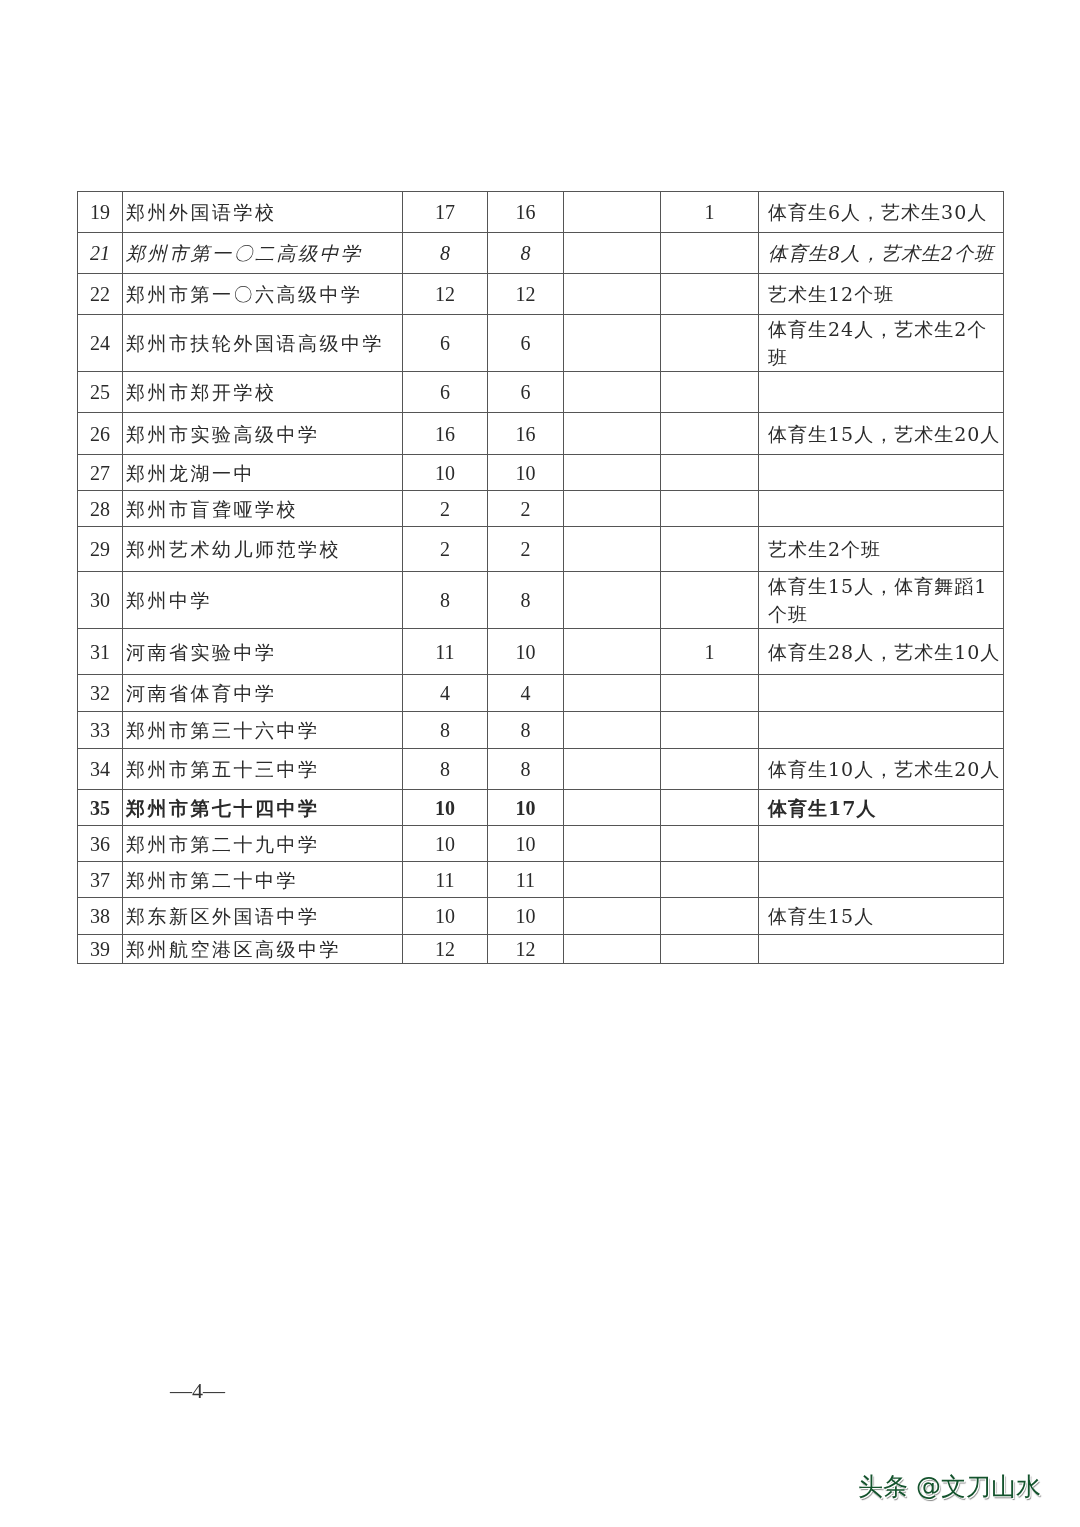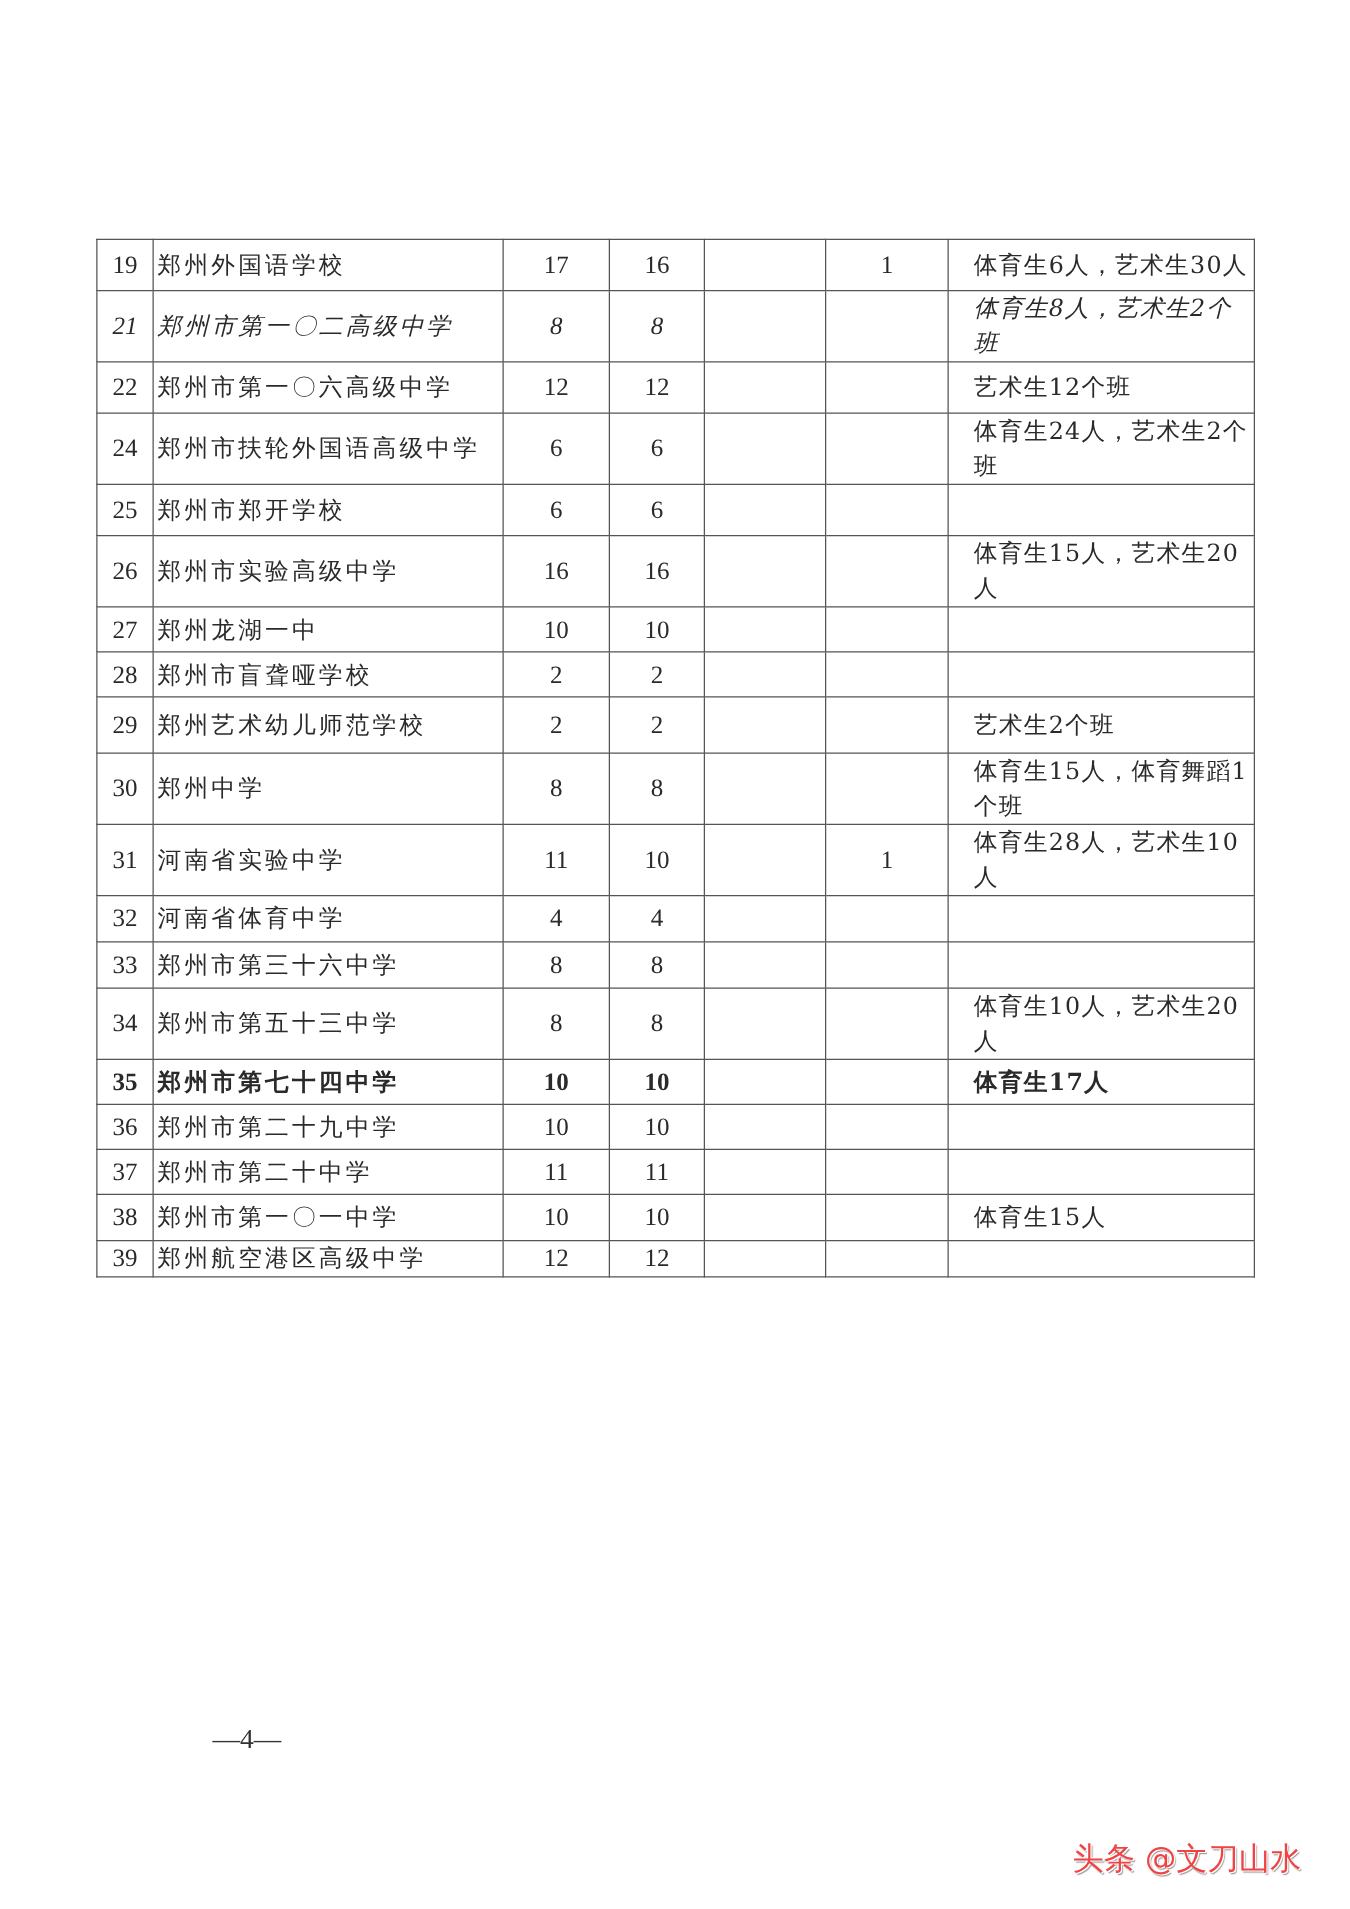--- a/index.html
+++ b/index.html
@@ -28,37 +28,37 @@
       padding: 0;
       font-size: 19px;
       line-height: 26px;
       vertical-align: middle;
       overflow: hidden;
       white-space: nowrap;
     }
     .doc-table td.c-no { text-align: center; font-family: "Liberation Serif", serif; font-size: 20px; }
     .doc-table td.c-name { text-align: left; padding-left: 3px; letter-spacing: 2.5px; }
     .doc-table td.c-num { text-align: center; font-family: "Liberation Serif", serif; font-size: 20px; }
-    .doc-table td.c-note { text-align: left; padding-left: 20px; white-space: normal; letter-spacing: 1px; line-height: 28px; }
+    .doc-table td.c-note { text-align: left; padding-left: 9px; white-space: normal; letter-spacing: 1px; line-height: 28px; }
     .page-number {
       position: absolute;
       left: 170px;
       top: 1378px;
       font-family: "Liberation Serif", serif;
       font-size: 22px;
       color: #333333;
       letter-spacing: 0;
     }
     .watermark {
       position: absolute;
       left: 858px;
       top: 1470px;
       font-family: "DejaVu Sans", sans-serif;
       font-size: 25px;
-      color: #ef4444;
+      color: #14532d;
       text-shadow: 1px 1px 0 #ffffff, -1px -1px 0 #ffffff, 1.5px 1.5px 1px #888888;
     }
   </style>
 </head>
 <body>
 
 <table class="doc-table">
   <colgroup>
     <col style="width:45px">
     <col style="width:280px">
@@ -217,21 +217,21 @@
         <td class="c-no">37</td>
         <td class="c-name">郑州市第二十中学</td>
         <td class="c-num">11</td>
         <td class="c-num">11</td>
         <td class="c-num"></td>
         <td class="c-num"></td>
         <td class="c-note"></td>
       </tr>
       <tr style="height: 37px;">
         <td class="c-no">38</td>
-        <td class="c-name">郑州市第一〇一中学</td>
+        <td class="c-name">郑东新区外国语中学</td>
         <td class="c-num">10</td>
         <td class="c-num">10</td>
         <td class="c-num"></td>
         <td class="c-num"></td>
         <td class="c-note">体育生15人</td>
       </tr>
       <tr style="height: 29px;">
         <td class="c-no">39</td>
         <td class="c-name">郑州航空港区高级中学</td>
         <td class="c-num">12</td>

